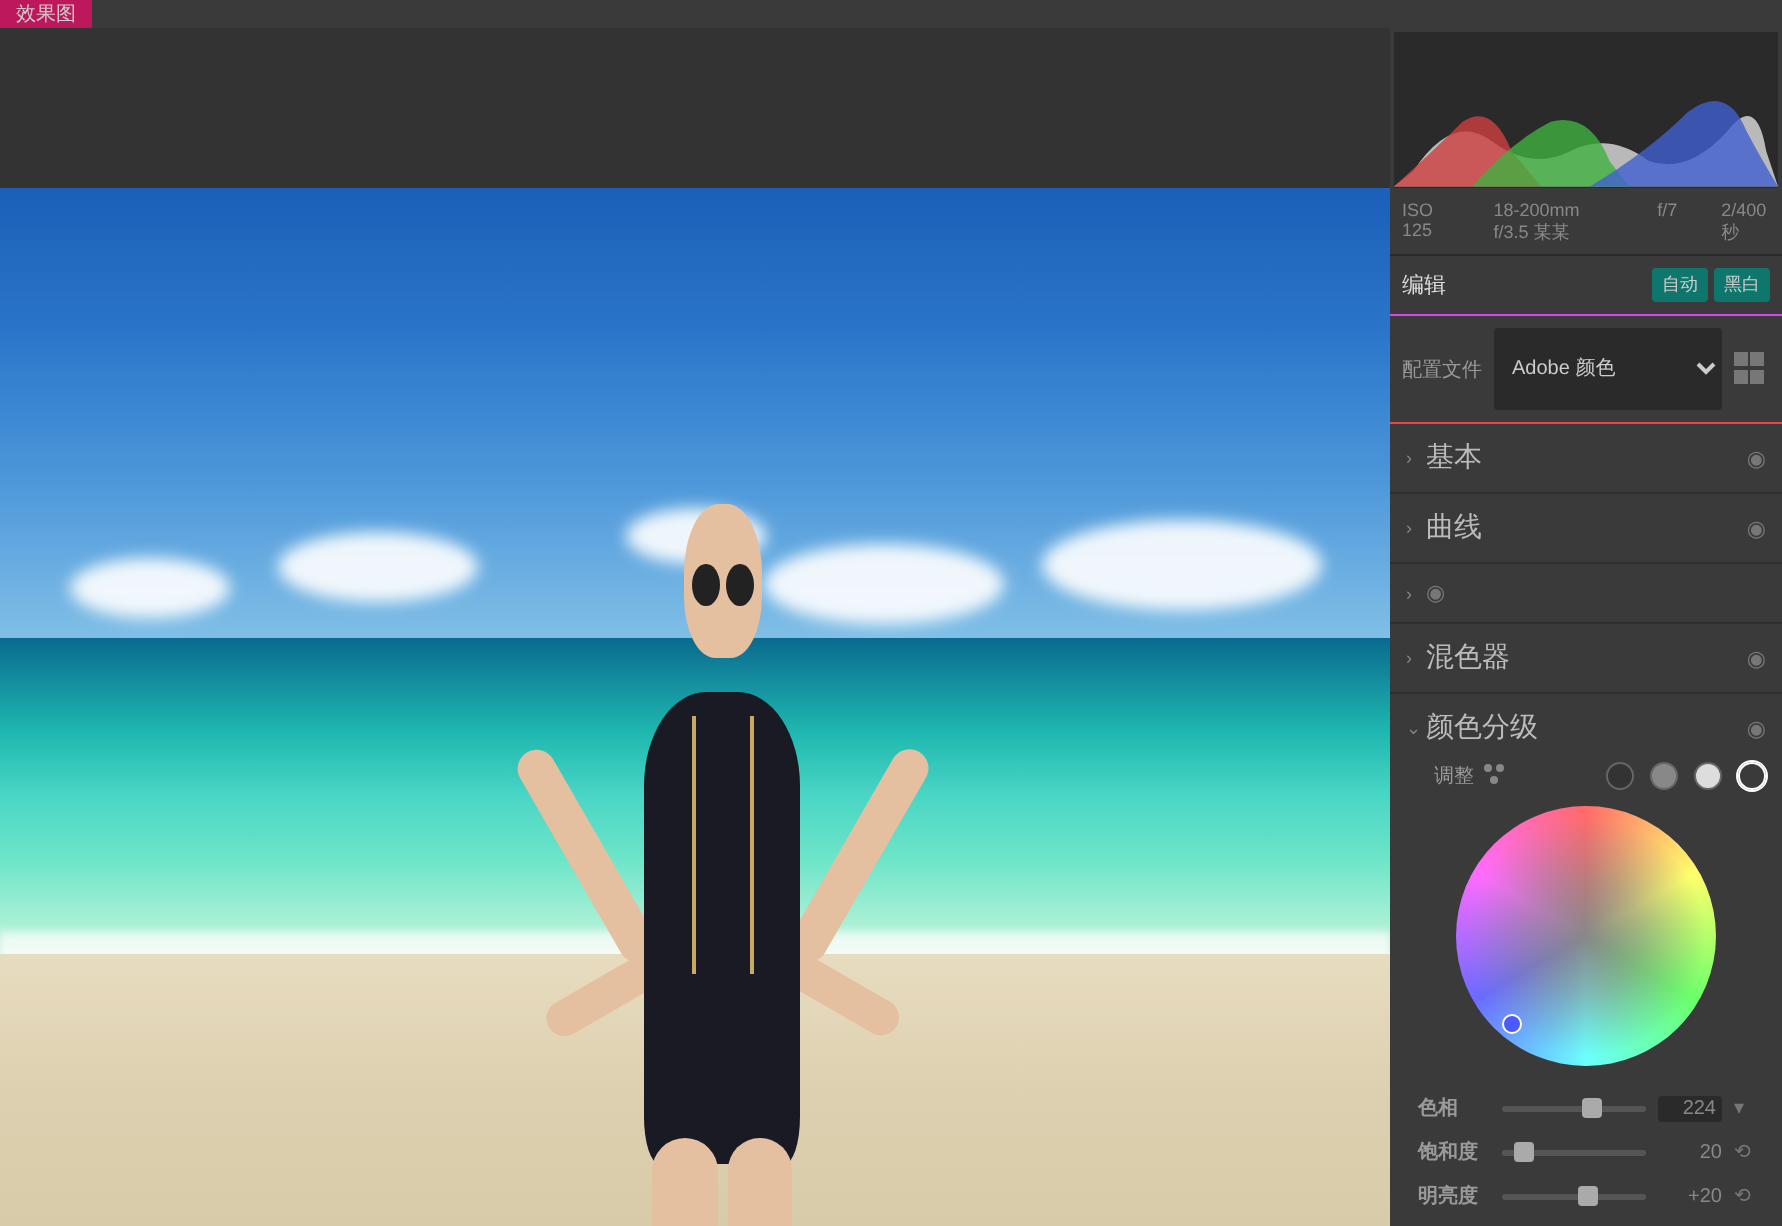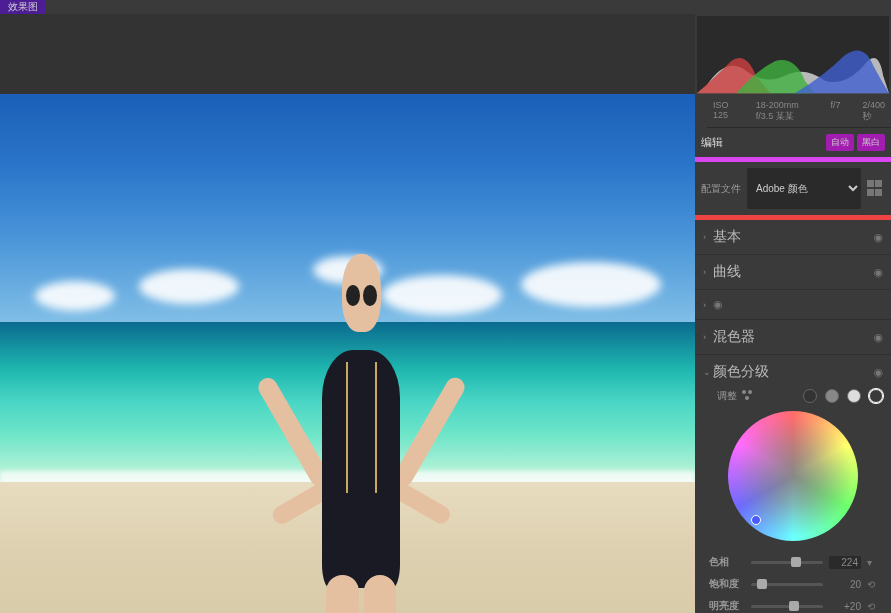--- a/index.html
+++ b/index.html
@@ -1,18 +1,18 @@
 <!DOCTYPE html>
 <html><head>
 <meta charset="utf-8">
 <style>
 * { margin: 0; padding: 0; box-sizing: border-box; font-family: Arial, sans-serif; }
 body { width: 891px; height: 613px; background: #333333; overflow: hidden; display: flex; flex-direction: column; }
 .topbar { height: 16px; background: #3a3a3a; display:flex; align-items:center; }
-.topbar-tab { background: #4c1d95; color: #ccc; font-size: 10px; padding: 1px 8px; height: 14px; display:inline-flex; align-items:center; }
+.topbar-tab { background: #be185d; color: #ccc; font-size: 10px; padding: 1px 8px; height: 14px; display:inline-flex; align-items:center; }
 .main { flex: 1; display: flex; }
 .canvas-area { flex: 1; background: #2f2f2f; display:flex; flex-direction:column; }
 .canvas-blank { height: 80px; background: #333; }
 .canvas-image { flex:1; position:relative; overflow:hidden; }
 
 .sky { position:absolute; top:0; left:0; right:0; height:42%; background: linear-gradient(to bottom, #1b5fb8 0%, #2a75c9 30%, #4a95d9 60%, #87c4e8 100%); }
 .clouds { position:absolute; top:24%; left:0; right:0; height:22%; }
 .cloud { position:absolute; background:#fff; border-radius:50%; filter:blur(4px); opacity:0.9; }
 .sea { position:absolute; top:40%; left:0; right:0; height:28%; background: linear-gradient(to bottom, #0a6a8f 0%, #1fb8b0 30%, #4ad6c5 50%, #6de5c8 70%, #a8f0d5 90%, #d9f2e0 100%); }
 .seafoam { position:absolute; top:66%; left:0; right:0; height:3%; background: rgba(255,255,255,0.7); filter:blur(2px); }
@@ -30,25 +30,25 @@
 .arm-l { left:10%; transform:rotate(-30deg); border-radius:20px; }
 .arm-r { right:10%; transform:rotate(30deg); border-radius:20px; }
 .forearm-l, .forearm-r { position:absolute; width:9%; height:20%; background:#e5c0a0; top:54%; border-radius:15px; }
 .forearm-l { left:20%; transform:rotate(60deg); }
 .forearm-r { right:20%; transform:rotate(-60deg); }
 .legs { position:absolute; left:32%; top:82%; width:36%; height:18%; display:flex; gap:8%; }
 .legs span { flex:1; background:#e5c0a0; border-radius:20px 20px 0 0; }
 
 .sidebar { width: 196px; background: #3a3a3a; color: #aaa; font-size: 10px; display:flex; flex-direction:column; }
 .histogram { height:78px; position:relative; background:#2a2a2a; margin:2px; }
-.exif { display:flex; gap:22px; padding:4px 6px; color:#888; font-size:9px; border-bottom:1px solid #2a2a2a;margin-left:12px; }
-.edit-header { display:flex; align-items:center; padding:6px 6px; border-bottom:5px solid #d946ef; }
+.exif { display:flex; gap:22px; padding:4px 6px; color:#888; font-size:9px; border-bottom:1px solid #2a2a2a; }
+.edit-header { display:flex; align-items:center; padding:6px 6px; border-bottom:1px solid #d946ef; }
 .edit-header .title { flex:1; color:#ddd; font-size:11px; }
-.edit-btn { background:#a21caf; color:#ccc; font-size:9px; padding:2px 5px; margin-left:3px; border:none; border-radius:2px; cursor:pointer; }
-.profile-row { display:flex; align-items:center; padding:6px 6px; gap:6px; border-bottom:5px solid #ef4444; }
+.edit-btn { background:#0f766e; color:#ccc; font-size:9px; padding:2px 5px; margin-left:3px; border:none; border-radius:2px; cursor:pointer; }
+.profile-row { display:flex; align-items:center; padding:6px 6px; gap:6px; border-bottom:1px solid #ef4444; }
 .profile-label { color:#999; font-size:10px; }
 .profile-select { flex:1; background:#2a2a2a; color:#ccc; font-size:10px; padding:14px 5px; border:none; border-radius:2px; }
 .profile-grid { width:18px; height:18px; display:inline-flex; flex-wrap:wrap; gap:1px; cursor:pointer; }
 .profile-grid span { width:7px; height:7px; background:#777; }
 .panel-row { display:flex; align-items:center; padding:8px 8px; border-bottom:1px solid #2f2f2f; cursor:pointer; }
 .chevron { width:10px; color:#888; font-size:9px; }
 .panel-title { flex:1; color:#bbb; font-size:14px; }
 .eye-icon { color:#777; font-size:11px; cursor:pointer; }
 .panel-open { padding:8px 8px 12px 8px; border-bottom:1px solid #2f2f2f; }
 .panel-open-header { display:flex; align-items:center; margin-bottom:8px; }

